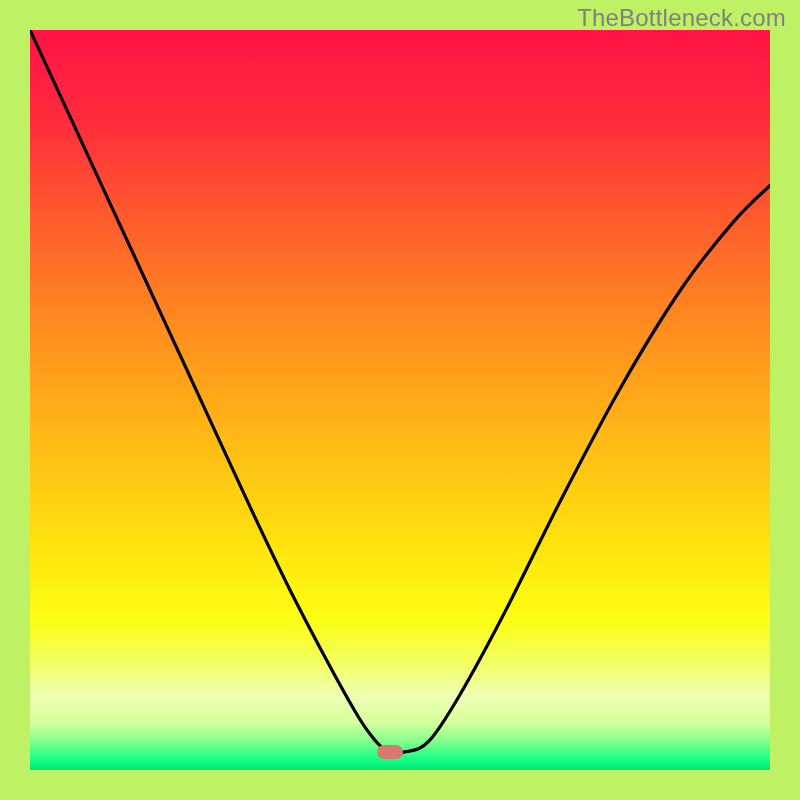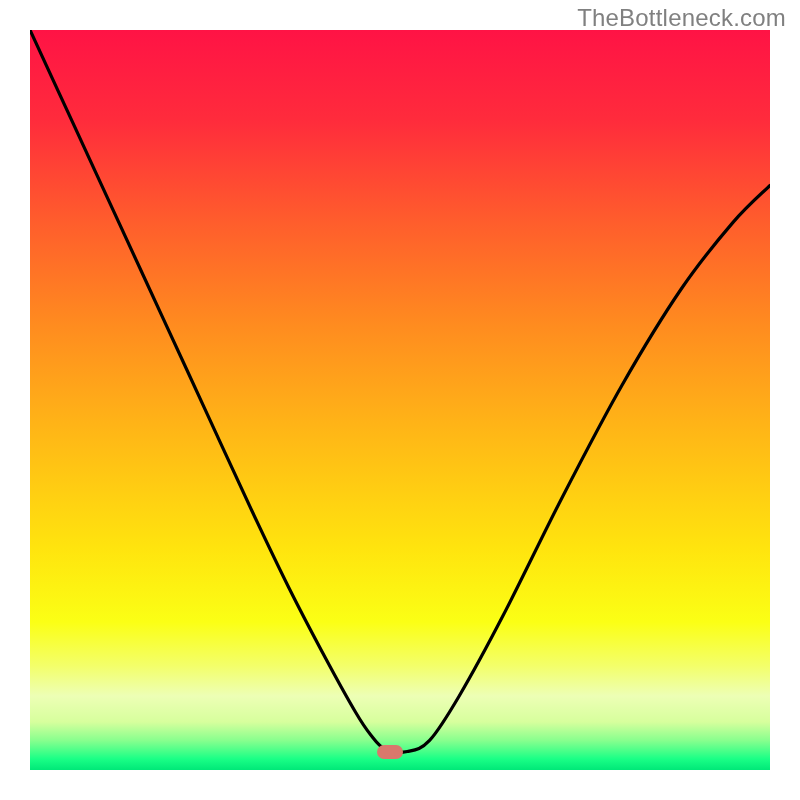--- a/index.html
+++ b/index.html
@@ -8,21 +8,21 @@
     width: 800px;
     height: 800px;
     background: #000;
     font-family: Arial, Helvetica, sans-serif;
     overflow: hidden;
   }
   .frame {
     position: relative;
     width: 800px;
     height: 800px;
-    background: #ffffff;
+    background: #bef264;
   }
   .watermark {
     position: absolute;
     top: 4px;
     right: 14px;
     color: #808080;
     font-size: 24px;
     font-weight: 500;
     letter-spacing: 0.2px;
     z-index: 5;

